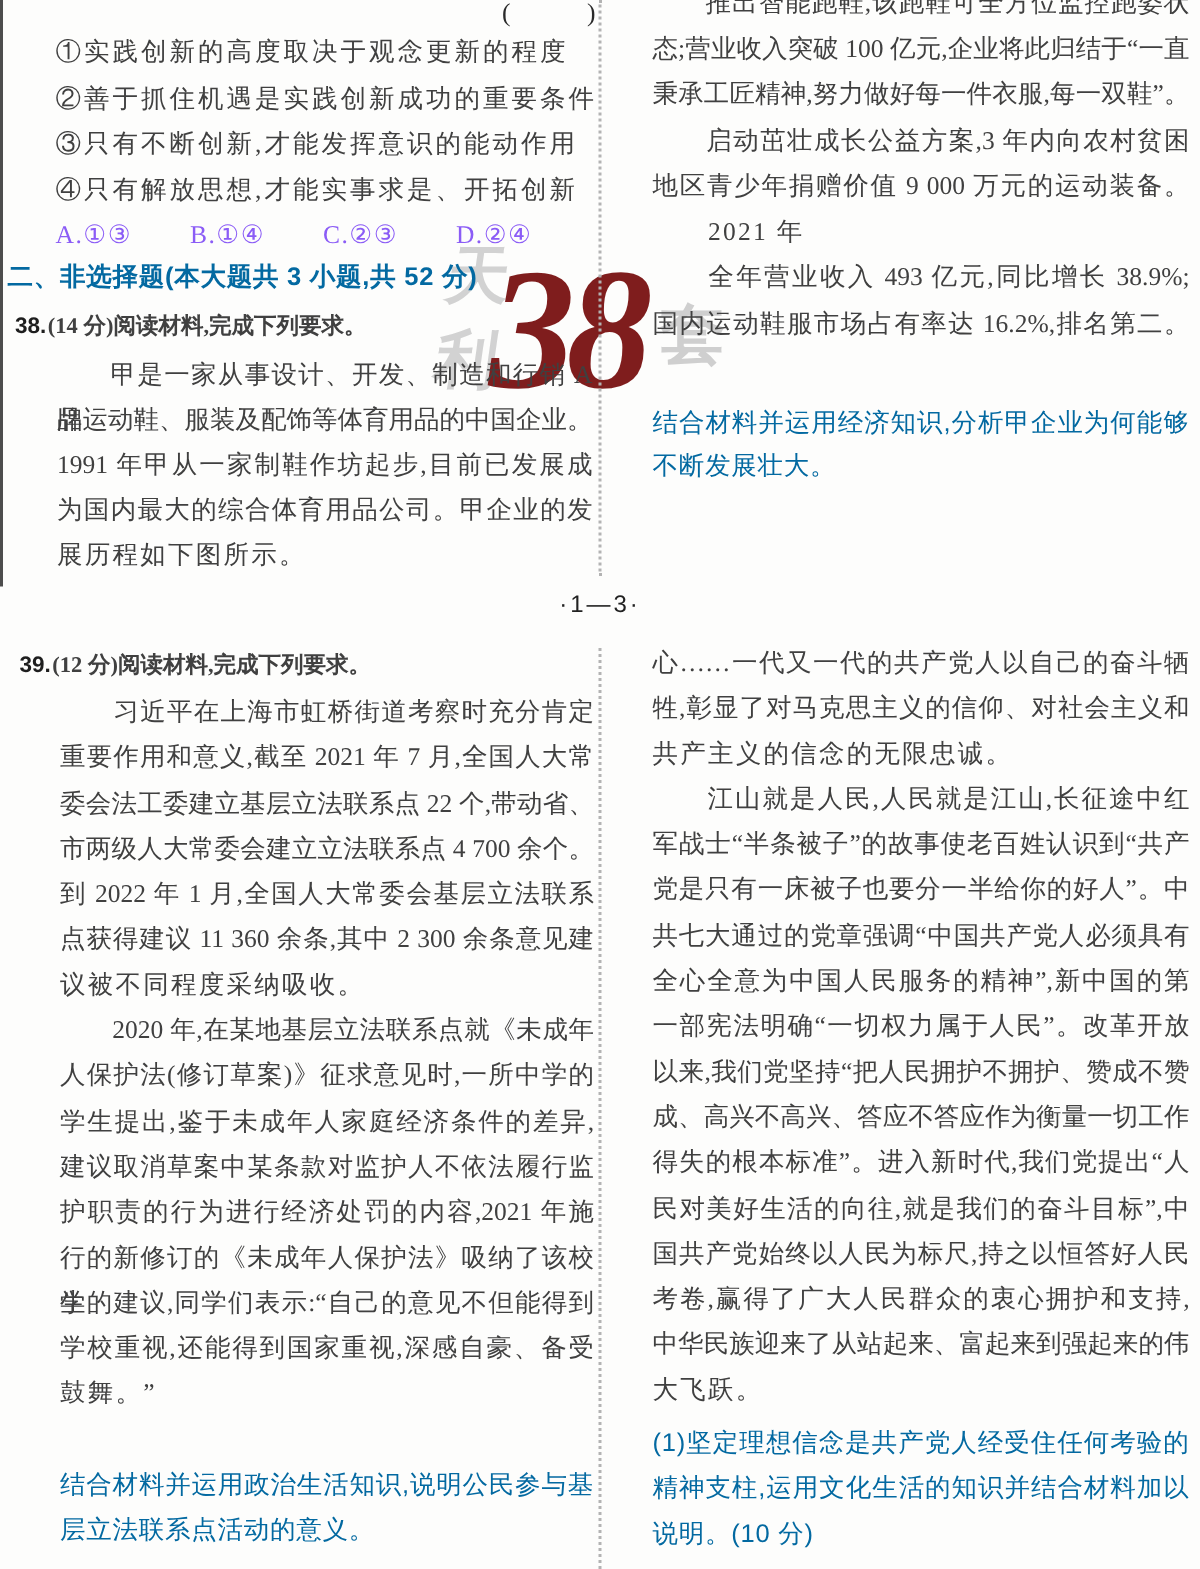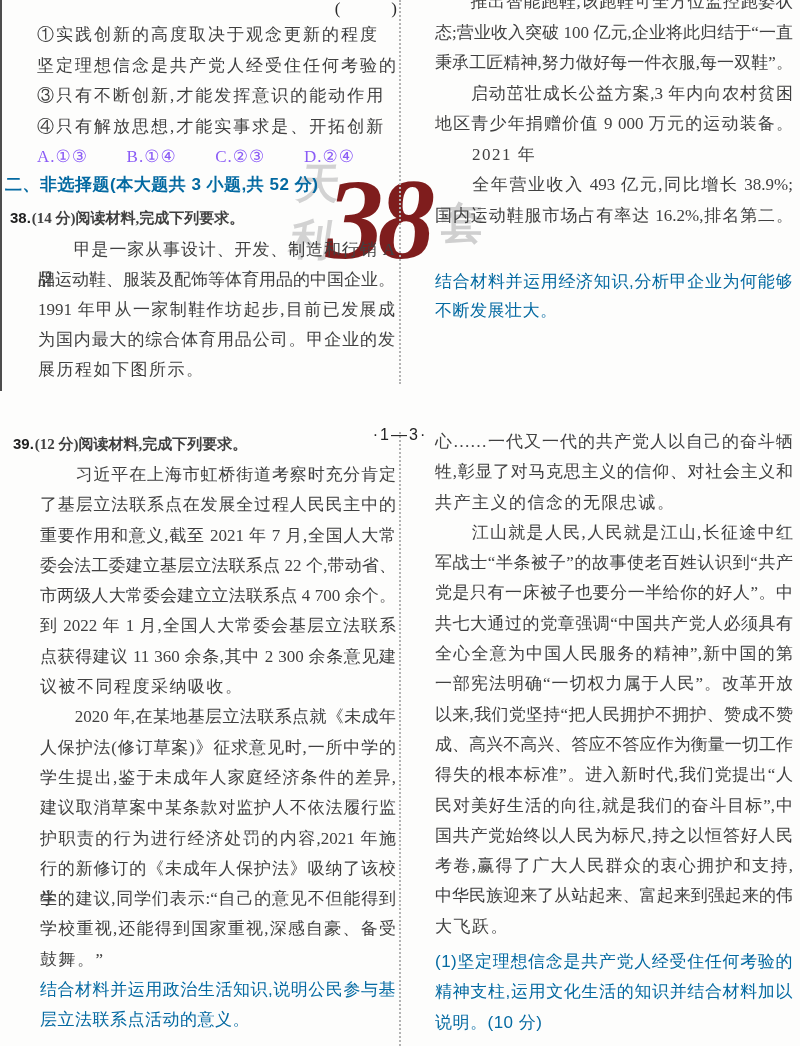--- a/index.html
+++ b/index.html
@@ -39,21 +39,21 @@
   .q38-stem{left:10px;top:203px;}
   .q39-stem{left:13px;top:429px;}
   .q38-material{position:absolute;left:38px;top:235px;width:357px;}
   .q38-material .tline{height:30px;line-height:30px;}
   .right-top{position:absolute;left:435px;top:-13px;width:358px;}
   .right-top .tline{height:30.5px;line-height:30.5px;}
   .right-top-ask{position:absolute;left:435px;top:267px;width:358px;}
   .right-top-ask .tline{height:29px;line-height:29px;}
   .page-footer{position:absolute;left:0;top:392px;width:800px;height:24px;line-height:24px;
     text-align:center;font-size:16px;color:#222;
-    font-family:"Liberation Sans","DejaVu Sans",sans-serif;letter-spacing:2px;margin-top:31px;}
+    font-family:"Liberation Sans","DejaVu Sans",sans-serif;letter-spacing:2px;}
   .q39-material{position:absolute;left:40px;top:460px;width:356px;}
   .q39-ask{position:absolute;left:40px;top:975px;width:356px;}
   .right-bottom{position:absolute;left:435px;top:427px;width:358px;}
   .right-bottom-ask{position:absolute;left:435px;top:947px;width:358px;}
   .hei .tline{letter-spacing:0.5px;}
 </style>
 </head>
 <body>
 
 <div class="page">
@@ -66,21 +66,21 @@
 
   <div class="content">
     <div class="scan-edge"></div>
     <div class="divider top"></div>
     <div class="divider bottom"></div>
 
     <div class="bracket kai">(　　　)</div>
 
     <div class="mc-options kai nofill">
         <div class="tline">①实践创新的高度取决于观念更新的程度</div>
-        <div class="tline">坚定理想信念是共产党人经受住任何考验的</div>
+        <div class="tline">②善于抓住机遇是实践创新成功的重要条件</div>
         <div class="tline">③只有不断创新,才能发挥意识的能动作用</div>
         <div class="tline">④只有解放思想,才能实事求是、开拓创新</div>
       </div>
 
     <div class="mc-answers">
       <span>A.①③</span>
       <span>B.①④</span>
       <span>C.②③</span>
       <span>D.②④</span>
     </div>
@@ -115,21 +115,20 @@
       </div>
 
     <div class="page-footer">·1—3·</div>
 
     <div class="q-stem q39-stem">
       <span class="qnum">39.</span><span class="kai">(12 分)阅读材料,完成下列要求。</span>
     </div>
 
     <div class="q39-material kai">
         <div class="tline fill">　　习近平在上海市虹桥街道考察时充分肯定</div>
-        <div class="tline fill">了基层立法联系点在发展全过程人民民主中的</div>
         <div class="tline fill">重要作用和意义,截至 2021 年 7 月,全国人大常</div>
         <div class="tline fill">委会法工委建立基层立法联系点 22 个,带动省、</div>
         <div class="tline fill">市两级人大常委会建立立法联系点 4 700 余个。</div>
         <div class="tline fill">到 2022 年 1 月,全国人大常委会基层立法联系</div>
         <div class="tline fill">点获得建议 11 360 余条,其中 2 300 余条意见建</div>
         <div class="tline">议被不同程度采纳吸收。</div>
         <div class="tline fill">　　2020 年,在某地基层立法联系点就《未成年</div>
         <div class="tline fill">人保护法(修订草案)》征求意见时,一所中学的</div>
         <div class="tline fill">学生提出,鉴于未成年人家庭经济条件的差异,</div>
         <div class="tline fill">建议取消草案中某条款对监护人不依法履行监</div>

